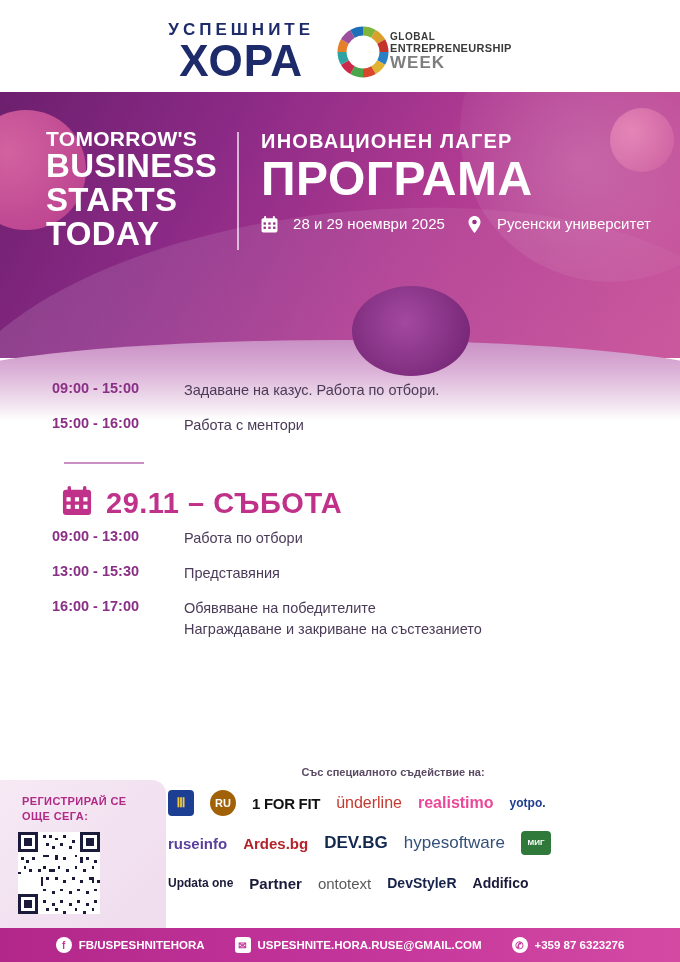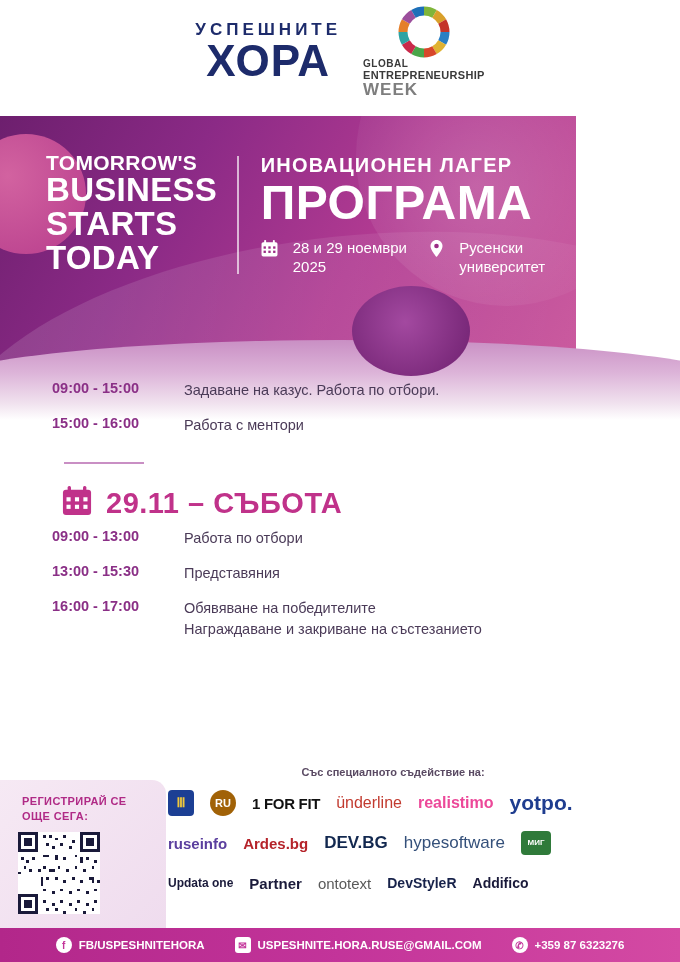--- a/index.html
+++ b/index.html
@@ -26,31 +26,31 @@
   }
   .logo-hora { text-align: center; line-height: 1; }
   .logo-hora .l1 {
     font-size: 17px; font-weight: bold; letter-spacing: 4px;
     color: #1d2b6b;
   }
   .logo-hora .l2 {
     font-size: 44px; font-weight: bold; letter-spacing: 1px;
     color: #1d2b6b; margin-top: 1px;
   }
-  .gew { display: flex; align-items: center; gap: 0; flex-direction: column; }
+  .gew { display: flex; align-items: center; gap: 0; }
   .gew-ring { width: 54px; height: 54px; position: relative; }
   .gew-text { line-height: 1.05; color: #3a3a3a; }
   .gew-text .g1 { font-size: 10px; font-weight: bold; letter-spacing: .5px; }
   .gew-text .g2 { font-size: 11px; font-weight: bold; letter-spacing: .3px; }
   .gew-text .g3 { font-size: 17px; font-weight: bold; color: #7e7e7e; letter-spacing: 1px;}
 
   
   .hero {
-    position: absolute; top: 116px; left: 0;
-    width: 576px; height: 266px;
+    position: absolute; top: 92px; left: 0;
+    width: 680px; height: 266px;
     background: linear-gradient(120deg,#6d1f6e 0%, #8b2a86 30%, #b03a91 60%, #c9539a 100%);
     overflow: hidden;
   }
   .hero .blob {
     position: absolute; border-radius: 50%;
   }
   .b1 { width: 120px; height: 120px; left: -34px; top: 18px;
         background: radial-gradient(circle at 35% 35%, #e36ea8, #c1418f); opacity:.85;}
   .b2 { width: 64px; height: 64px; left: 610px; top: 16px;
         background: radial-gradient(circle at 35% 35%, #f08ab7, #c94f96); opacity:.7;}
@@ -311,21 +311,21 @@
         <span class="lg">
           <span class="txt" style="color:#111;letter-spacing:-.3px;">1 FOR FIT</span>
         </span>
         <span class="lg">
           <span class="txt" style="color:#c23a2f;font-weight:normal;font-size:16px;">ünderline</span>
         </span>
         <span class="lg">
           <span class="txt" style="color:#ec4899;font-size:16px;text-align:right;">realistimo</span>
         </span>
         <span class="lg">
-          <span class="txt" style="color:#1f3d8f;font-size:21px;">yotpo.</span>
+          <span class="txt" style="color:#1f3d8f;font-size:12px;">yotpo.</span>
         </span>
       </div>
 
       <div class="logo-row">
         <span class="lg">
           <span class="txt" style="color:#5b3f9e;font-size:15px;">ruseinfo</span>
         </span>
         <span class="lg">
           <span class="txt" style="color:#b5232a;font-size:15px;">Ardes.bg</span>
         </span>

